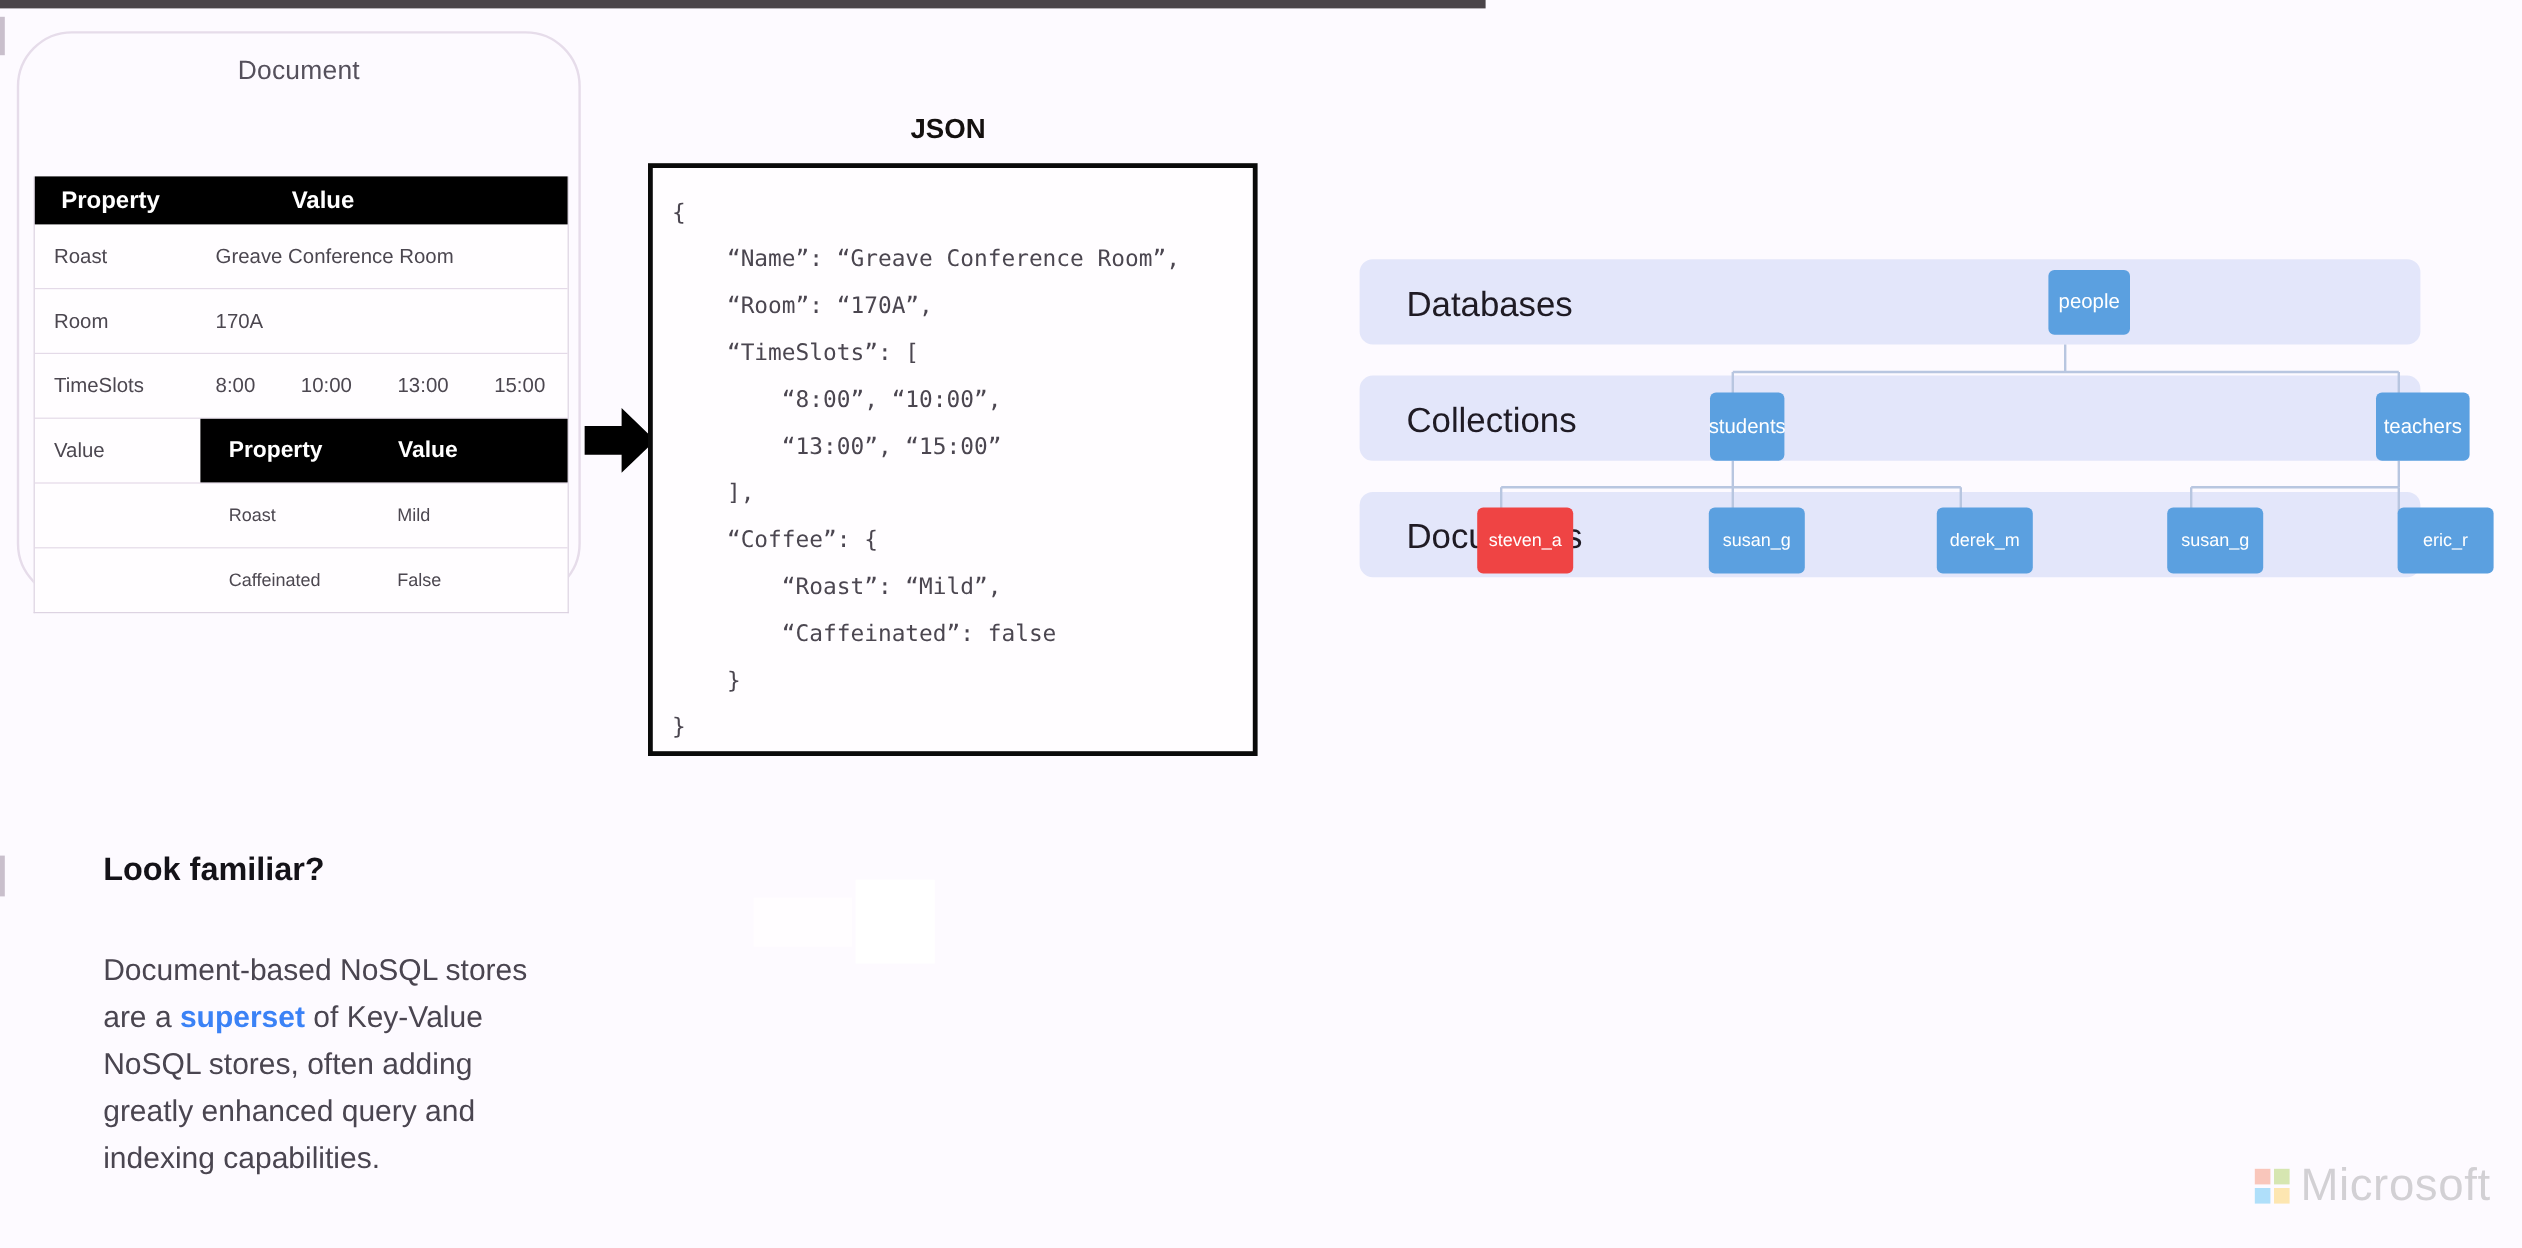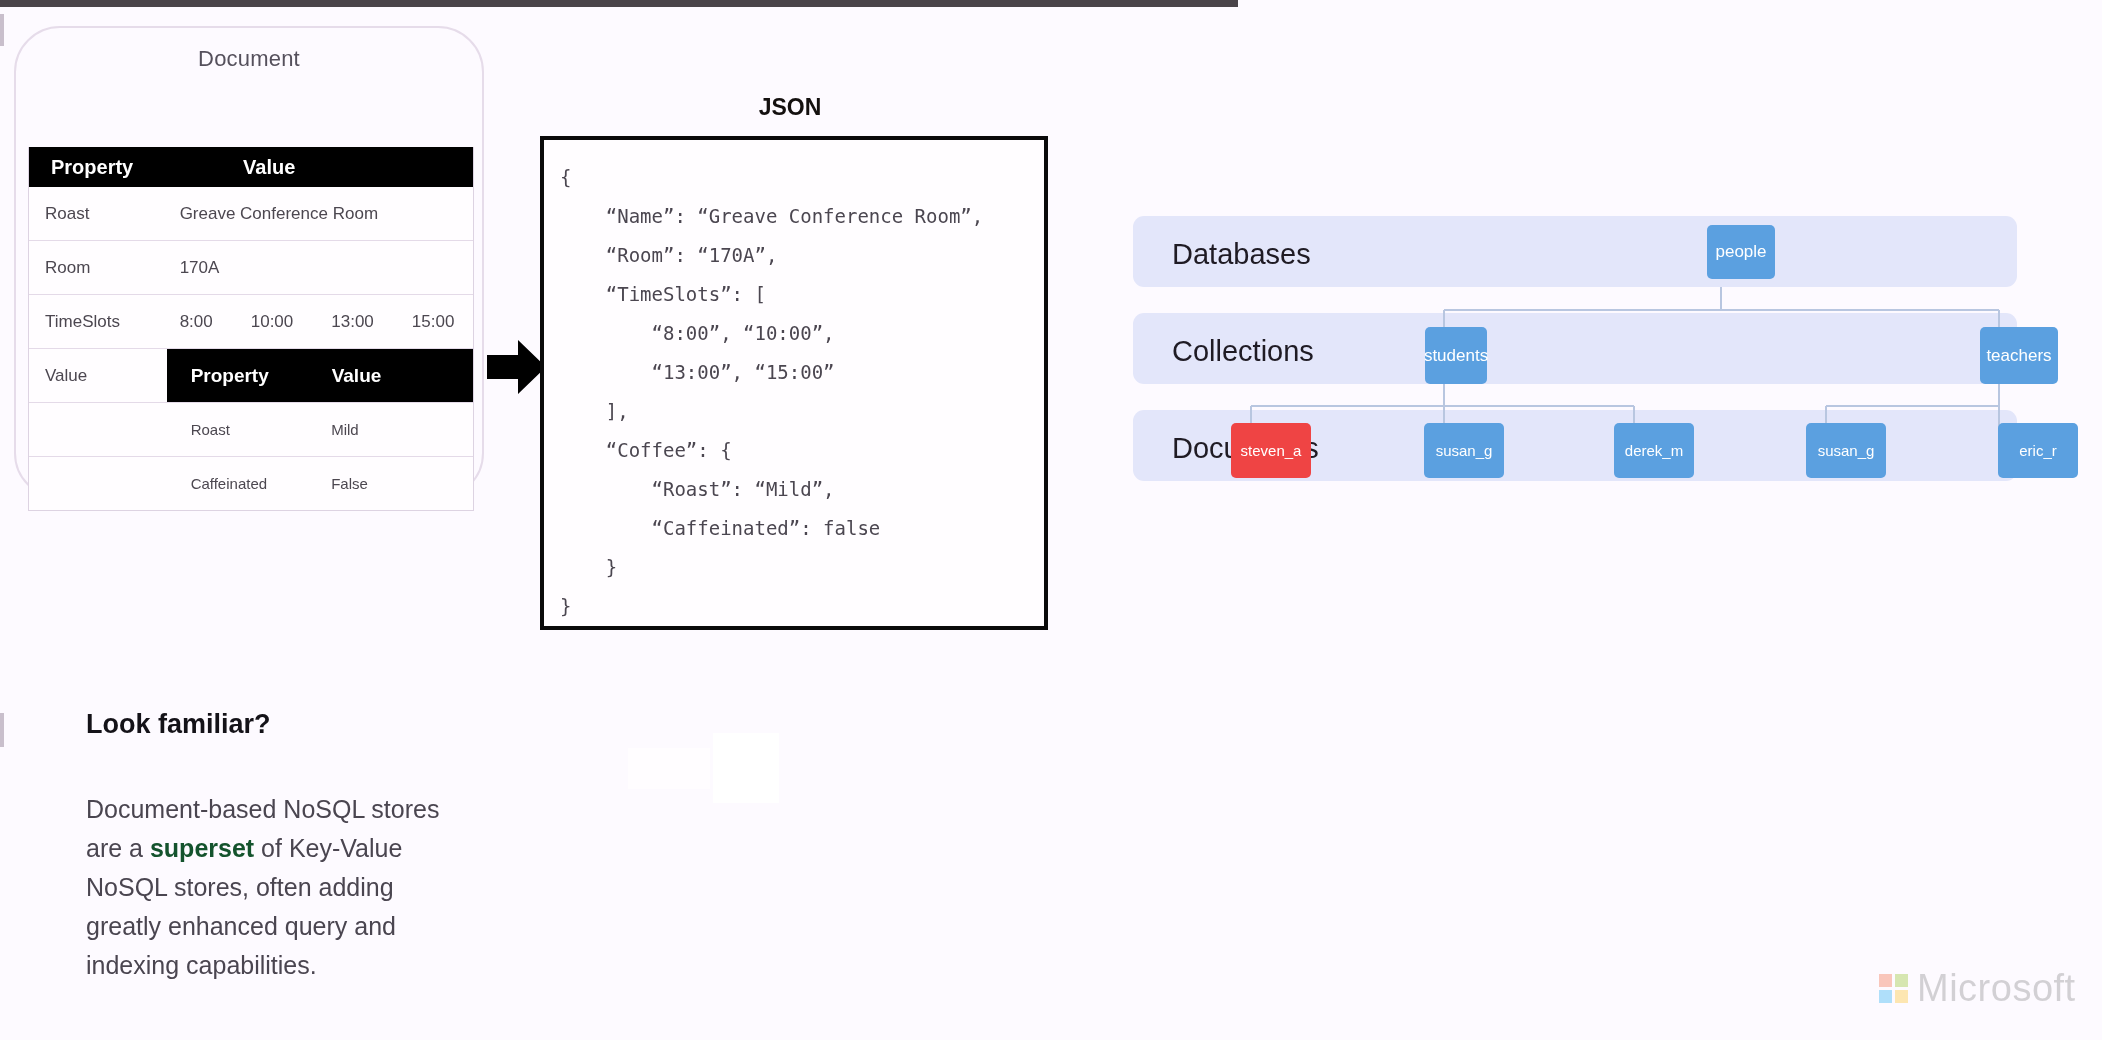--- a/index.html
+++ b/index.html
@@ -110,21 +110,21 @@
   .connectors{position:absolute;left:0;top:0;width:884px;height:265px;}
 
   
   .look{
     position:absolute;left:86px;top:709px;font-size:27px;font-weight:bold;color:#141218;
   }
   .para{
     position:absolute;left:86px;top:790px;width:355px;
     font-size:25px;line-height:39px;color:#4a4550;
   }
-  .para b{font-weight:bold;color:#14532d;}
+  .para b{font-weight:bold;color:#3b82f6;}
 
   
   .ghost{position:absolute;background:#fffdff;}
   .ghost.g1{left:628px;top:748px;width:82px;height:41px;}
   .ghost.g2{left:713px;top:733px;width:66px;height:70px;background:#fff;}
 
   
   .ms-logo{position:absolute;left:1879px;top:969px;display:flex;align-items:center;opacity:.30;}
   .ms-grid{display:grid;grid-template-columns:13px 13px;grid-template-rows:13px 13px;gap:3px;}
   .ms-sq{width:13px;height:13px;}

